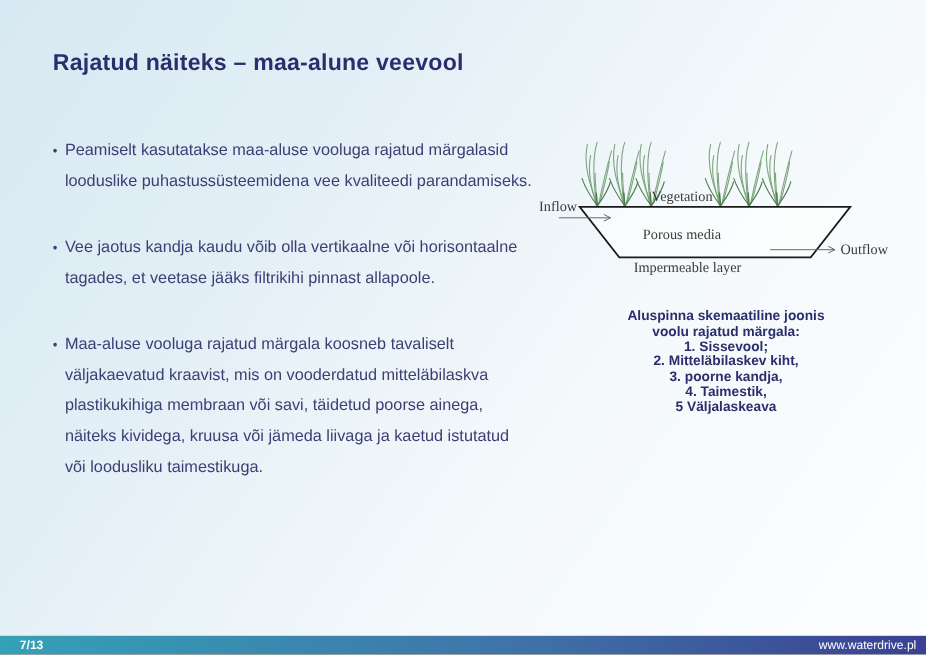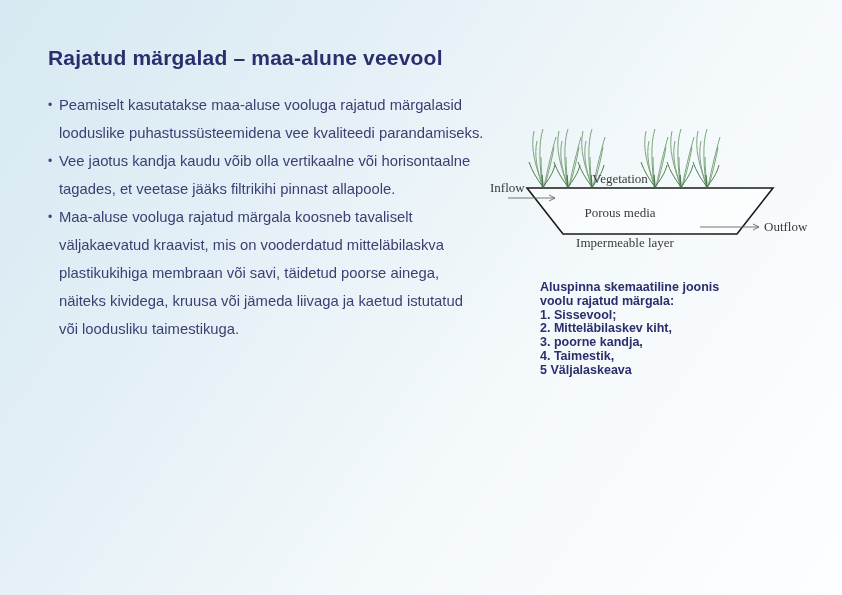--- a/index.html
+++ b/index.html
@@ -13,50 +13,50 @@
   }
   .title{
     position:absolute;left:48px;top:46px;
     font-size:21px;font-weight:bold;color:#2b2e6d;letter-spacing:.2px;
   }
   .bullets{
     position:absolute;left:48px;top:91px;width:450px;
     color:#3c3e74;font-size:14.8px;line-height:28px;
   }
   .bullet{
-    position:relative;padding-left:11px;white-space:pre-line;
+    position:relative;padding-left:11px;white-space:pre-line;margin-top:32px;
   }
   .bullet::before{
     content:"\2022";position:absolute;left:0;top:0;font-size:12px;color:#3c3e74;
   }
   .diagram{position:absolute;left:483px;top:100px;}
   .diagram text{
     font-family:"Liberation Serif","DejaVu Serif",serif;
     font-size:13px;fill:#3a3a3a;
   }
   .caption{
     position:absolute;left:540px;top:281px;width:240px;
-    text-align:left;font-size:12.5px;font-weight:bold;color:#2b2e6d;
+    text-align:center;font-size:12.5px;font-weight:bold;color:#2b2e6d;
     line-height:13.8px;white-space:pre-line;
   }
   .footer{
     position:absolute;left:0;bottom:0;width:100%;height:17px;
     background:linear-gradient(90deg,#34a1b8 0%,#3f74a8 55%,#3a4092 100%);
     display:flex;align-items:center;justify-content:space-between;
     padding:0 9px 0 18px;box-sizing:border-box;
     color:#ffffff;font-size:11px;
   }
   .footer .page{font-weight:bold;}
 </style>
 </head>
 <body>
 
 <div class="slide">
 
-  <div class="title">Rajatud märgalad – maa-alune veevool</div>
+  <div class="title">Rajatud näiteks – maa-alune veevool</div>
 
   <div class="bullets">
     <div class="bullet">Peamiselt kasutatakse maa-aluse vooluga rajatud märgalasid
 looduslike puhastussüsteemidena vee kvaliteedi parandamiseks.</div>
     <div class="bullet">Vee jaotus kandja kaudu võib olla vertikaalne või horisontaalne
 tagades, et veetase jääks filtrikihi pinnast allapoole.</div>
     <div class="bullet">Maa-aluse vooluga rajatud märgala koosneb tavaliselt
 väljakaevatud kraavist, mis on vooderdatud mitteläbilaskva
 plastikukihiga membraan või savi, täidetud poorse ainega,
 näiteks kividega, kruusa või jämeda liivaga ja kaetud istutatud
@@ -107,14 +107,18 @@
   </svg>
 
   <div class="caption">Aluspinna skemaatiline joonis
 voolu rajatud märgala:
 1. Sissevool;
 2. Mitteläbilaskev kiht,
 3. poorne kandja,
 4. Taimestik,
 5 Väljalaskeava</div>
 
+  <div class="footer">
+    <span class="page">7/13</span>
+    <span class="site">www.waterdrive.pl</span>
+  </div>
 
 </div>
 
 </body></html>

